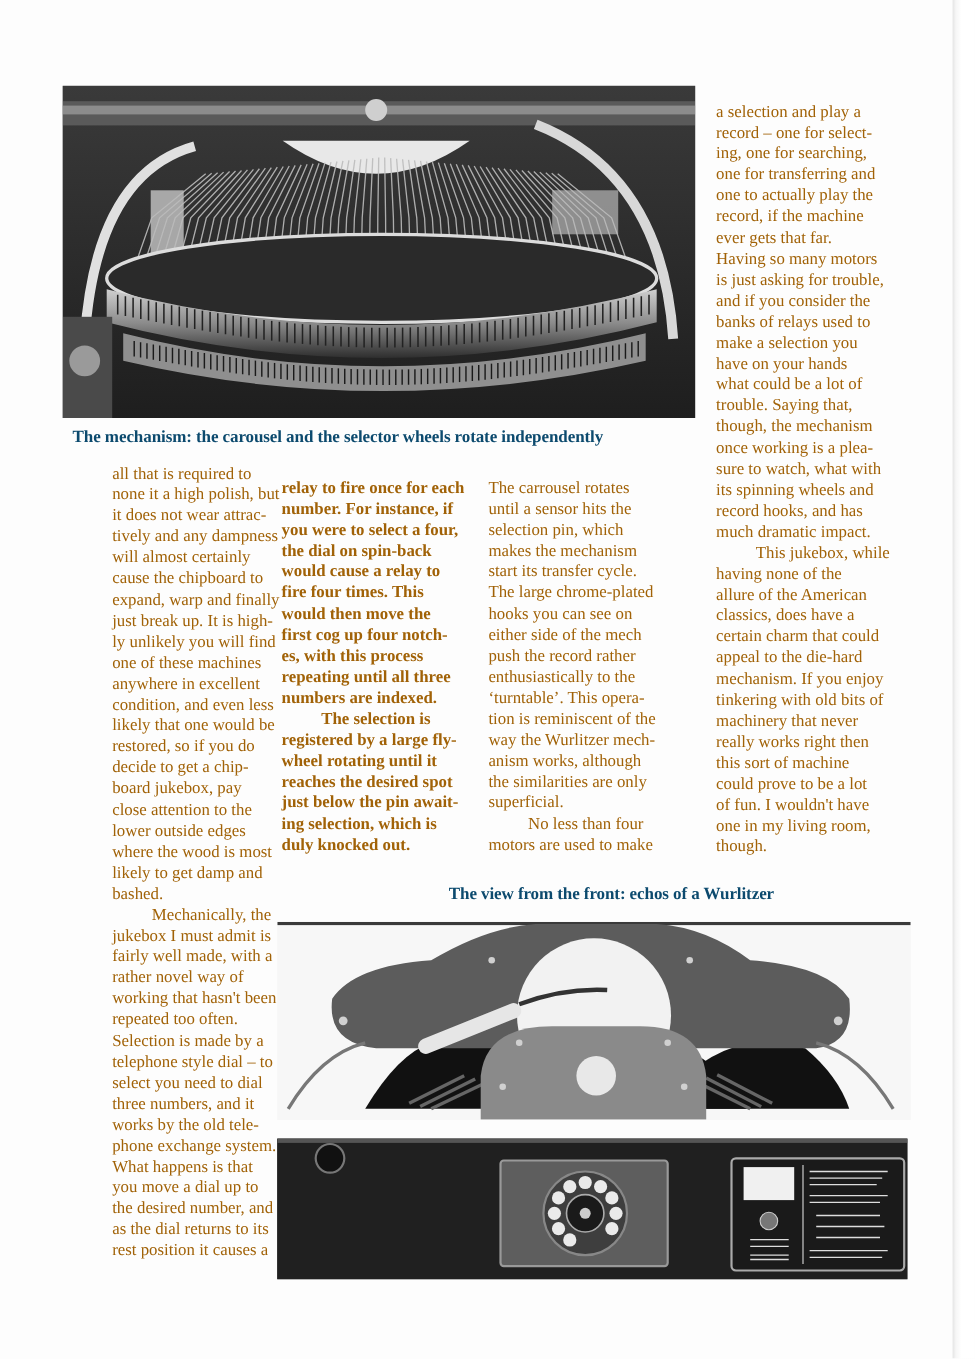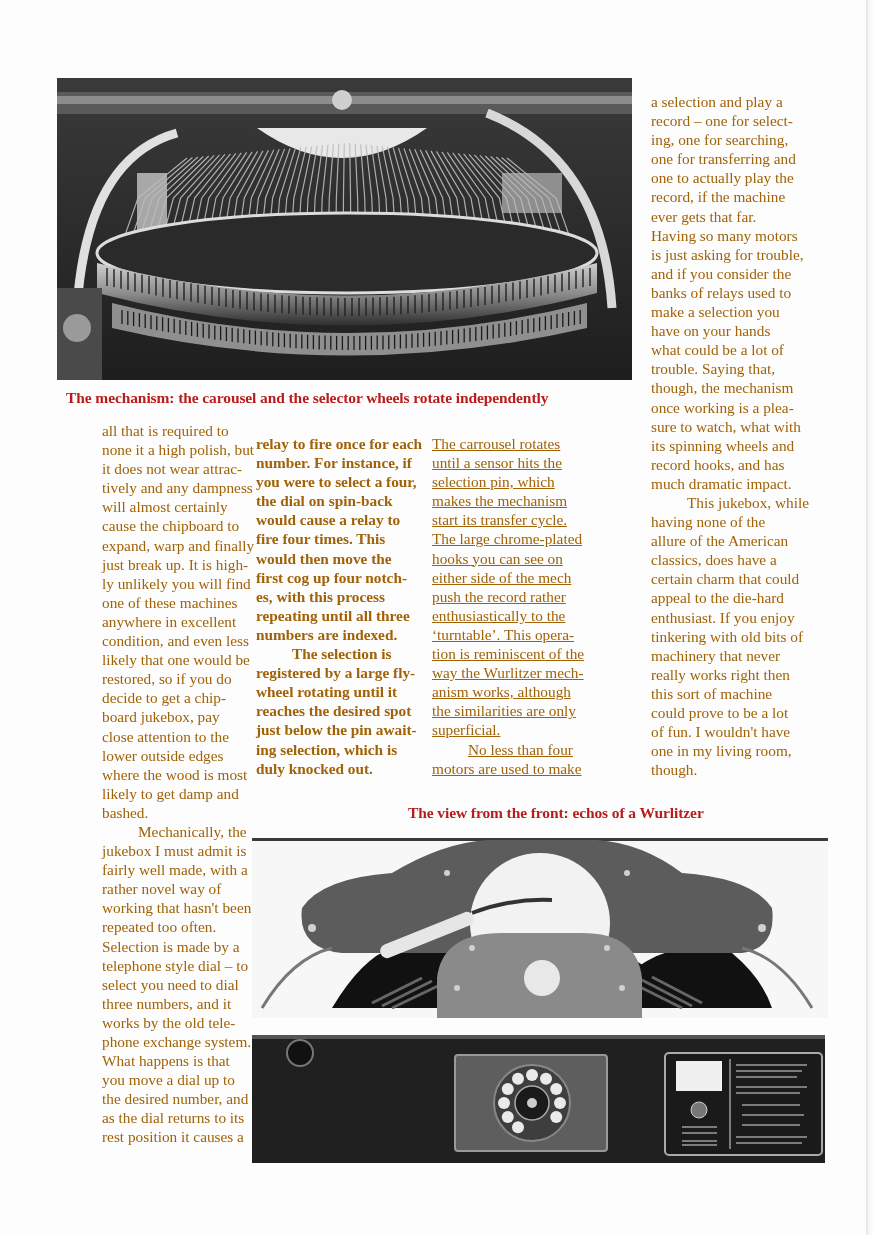--- a/index.html
+++ b/index.html
@@ -14,33 +14,33 @@
     background: linear-gradient(to right, #e4e4e4 0px, #f6f6f6 3px, #ffffff 8px);
   }
   .photo { position: absolute; overflow: hidden; background: #222; }
   .photo svg { display: block; width: 100%; height: 100%; }
   #photo-top { left: 57px; top: 78px; width: 575px; height: 302px; }
   #photo-bottom-upper { left: 252px; top: 838px; width: 576px; height: 180px; background: #f7f7f7; }
   #photo-bottom-lower { left: 252px; top: 1035px; width: 573px; height: 128px; background: #1c1c1c; }
 
   .caption {
     position: absolute; font-weight: bold; font-size: 15.5px; white-space: nowrap;
-    color: #b91c1c; letter-spacing: -0.1px;
+    color: #0c4a6e; letter-spacing: -0.1px;
   }
   #caption-top { left: 66px; top: 389px; }
   #caption-bottom { left: 372px; top: 804px; margin-left: 36px; }
 
   .col {
     position: absolute; font-size: 15.3px; line-height: 19.1px; color: #a16207;
   }
   .col .line { display: block; white-space: nowrap; height: 19.1px; }
   .col .line.indent { padding-left: 36px; }
   #col-1 { left: 58px; top: 421px; width: 190px; margin-left: 44px; }
   #col-2 { left: 256px; top: 434px; width: 190px; font-weight: bold; }
-  #col-3 { left: 432px; top: 434px; width: 190px; text-decoration: underline; }
+  #col-3 { left: 444px; top: 434px; width: 190px; }
   #col-4 { left: 651px; top: 92px; width: 190px; }
 </style>
 </head>
 <body>
 
 <div class="page-edge"></div>
 
 <div class="photo" id="photo-top">
   <svg viewBox="0 0 575 302" preserveAspectRatio="none">
     <defs>
@@ -390,21 +390,21 @@
     <span class="line">sure to watch, what with</span>
     <span class="line">its spinning wheels and</span>
     <span class="line">record hooks, and has</span>
     <span class="line">much dramatic impact.</span>
     <span class="line indent">This jukebox, while</span>
     <span class="line">having none of the</span>
     <span class="line">allure of the American</span>
     <span class="line">classics, does have a</span>
     <span class="line">certain charm that could</span>
     <span class="line">appeal to the die-hard</span>
-    <span class="line">enthusiast. If you enjoy</span>
+    <span class="line">mechanism. If you enjoy</span>
     <span class="line">tinkering with old bits of</span>
     <span class="line">machinery that never</span>
     <span class="line">really works right then</span>
     <span class="line">this sort of machine</span>
     <span class="line">could prove to be a lot</span>
     <span class="line">of fun. I wouldn't have</span>
     <span class="line">one in my living room,</span>
     <span class="line">though.</span>
   </div>
 

